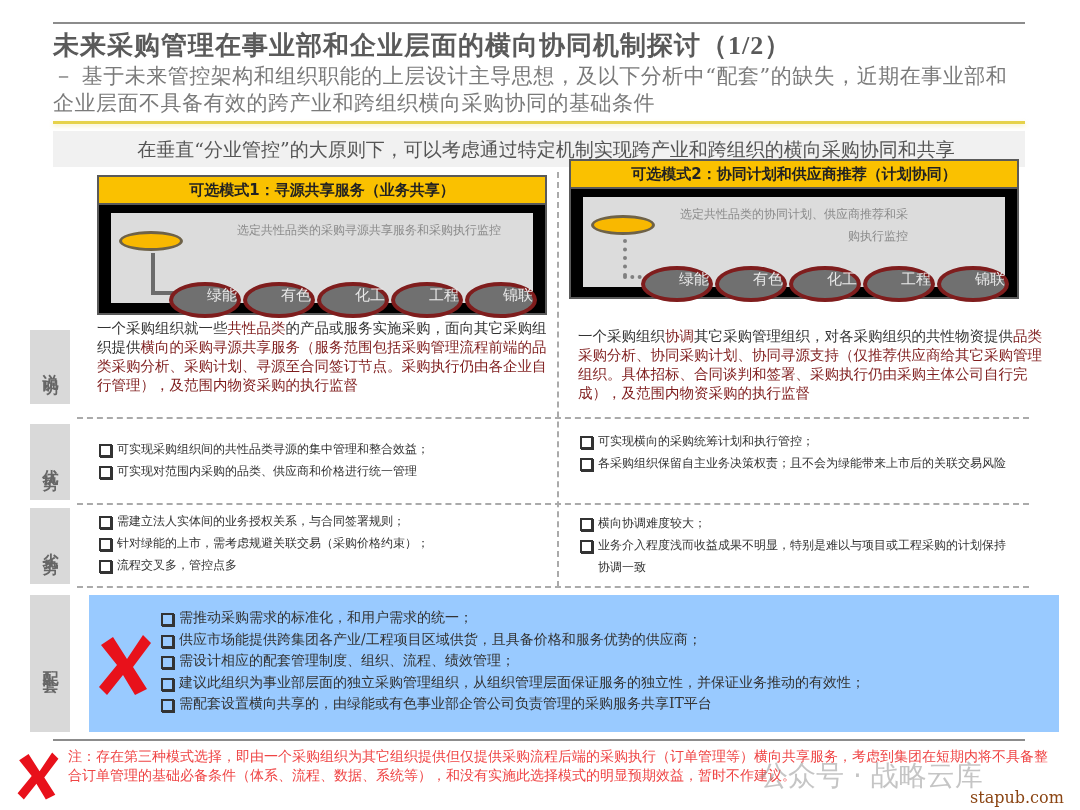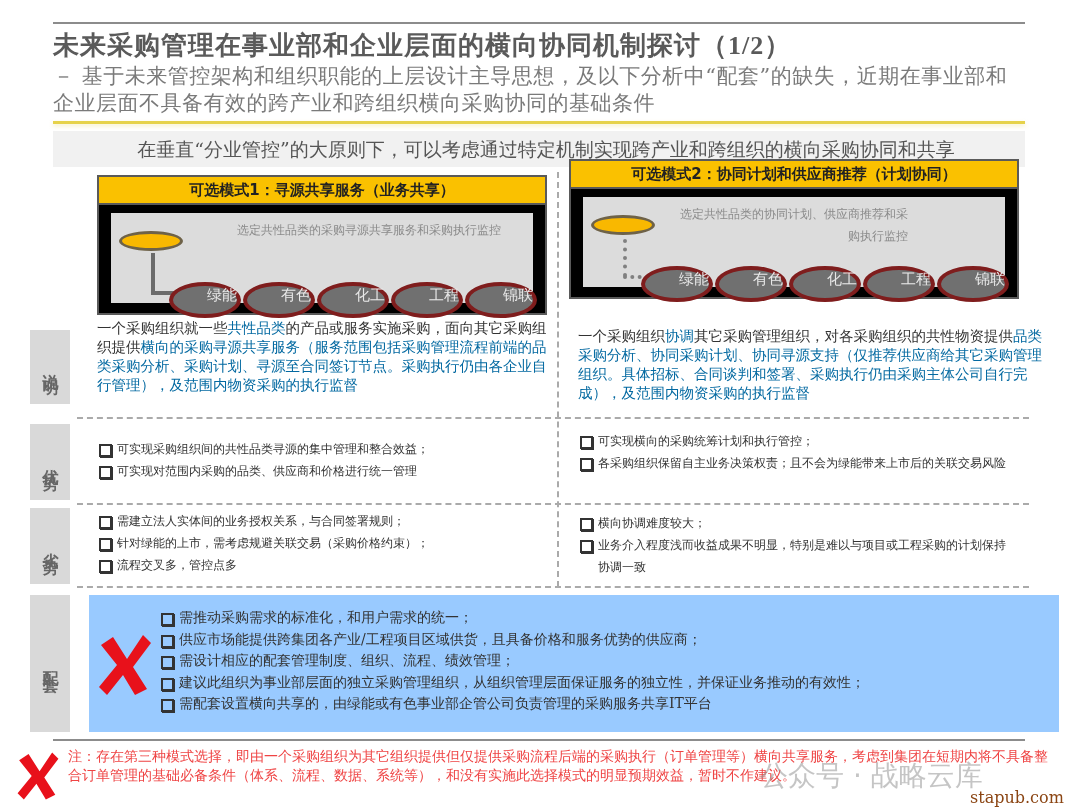--- a/index.html
+++ b/index.html
@@ -29,21 +29,21 @@
   .connector-h { position: absolute; height: 4px; background: #6b6b6b; }
   .connector-dotted-v { position: absolute; width: 0; border-left: 4px dotted #808080; }
   .connector-dotted-h { position: absolute; height: 0; border-top: 4px dotted #808080; }
   .chip-row { position: absolute; display: flex; gap: 2px; }
   .chip { width: 72px; height: 36px; border-radius: 50%; background: #707070; border: 4px solid #7f1d1d; color: #e8e8e8; font-size: 15px; line-height: 18px; text-align: right; }
 
   
   .side-label { position: absolute; left: 30px; width: 40px; background: #d9d9d9; color: #666; font-size: 16px; font-weight: bold; display: flex; align-items: center; justify-content: center; writing-mode: vertical-rl; letter-spacing: 6px; }
 
   .text-block { position: absolute; font-size: 14.5px; line-height: 19px; color: #333; }
-  .blue { color: #0369a1; }
+  .blue { color: #7f1d1d; }
   .hdash { position: absolute; height: 0; border-top: 2px dashed #aaa; }
 
   .bullet-list { position: absolute; list-style: none; font-size: 12px; line-height: 22px; color: #333; }
   .bullet-list li { padding-left: 20px; position: relative; }
   .bullet-list li::before { content: ""; position: absolute; left: 2px; top: 6px; width: 9px; height: 9px; border: 2px solid #333; box-shadow: 1px 1px 0 #333; }
 
   
   .support { left: 89px; top: 595px; width: 970px; height: 137px; background: #99caff; }
   .support .bullet-list { left: 70px; top: 12px; line-height: 21.5px; font-size: 14px; }
   .support-bottom-rule { left: 53px; top: 739px; width: 972px; height: 2px; background: #8c8c8c; }

